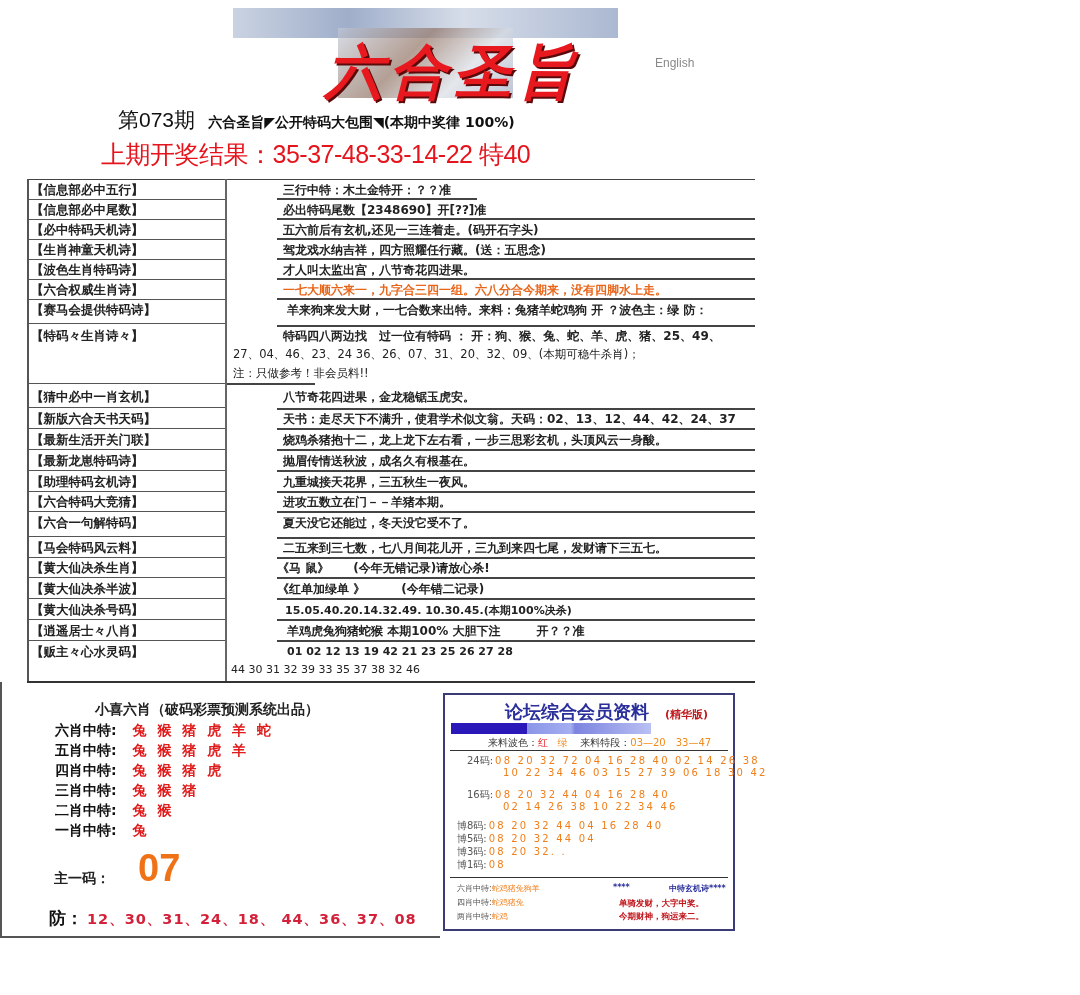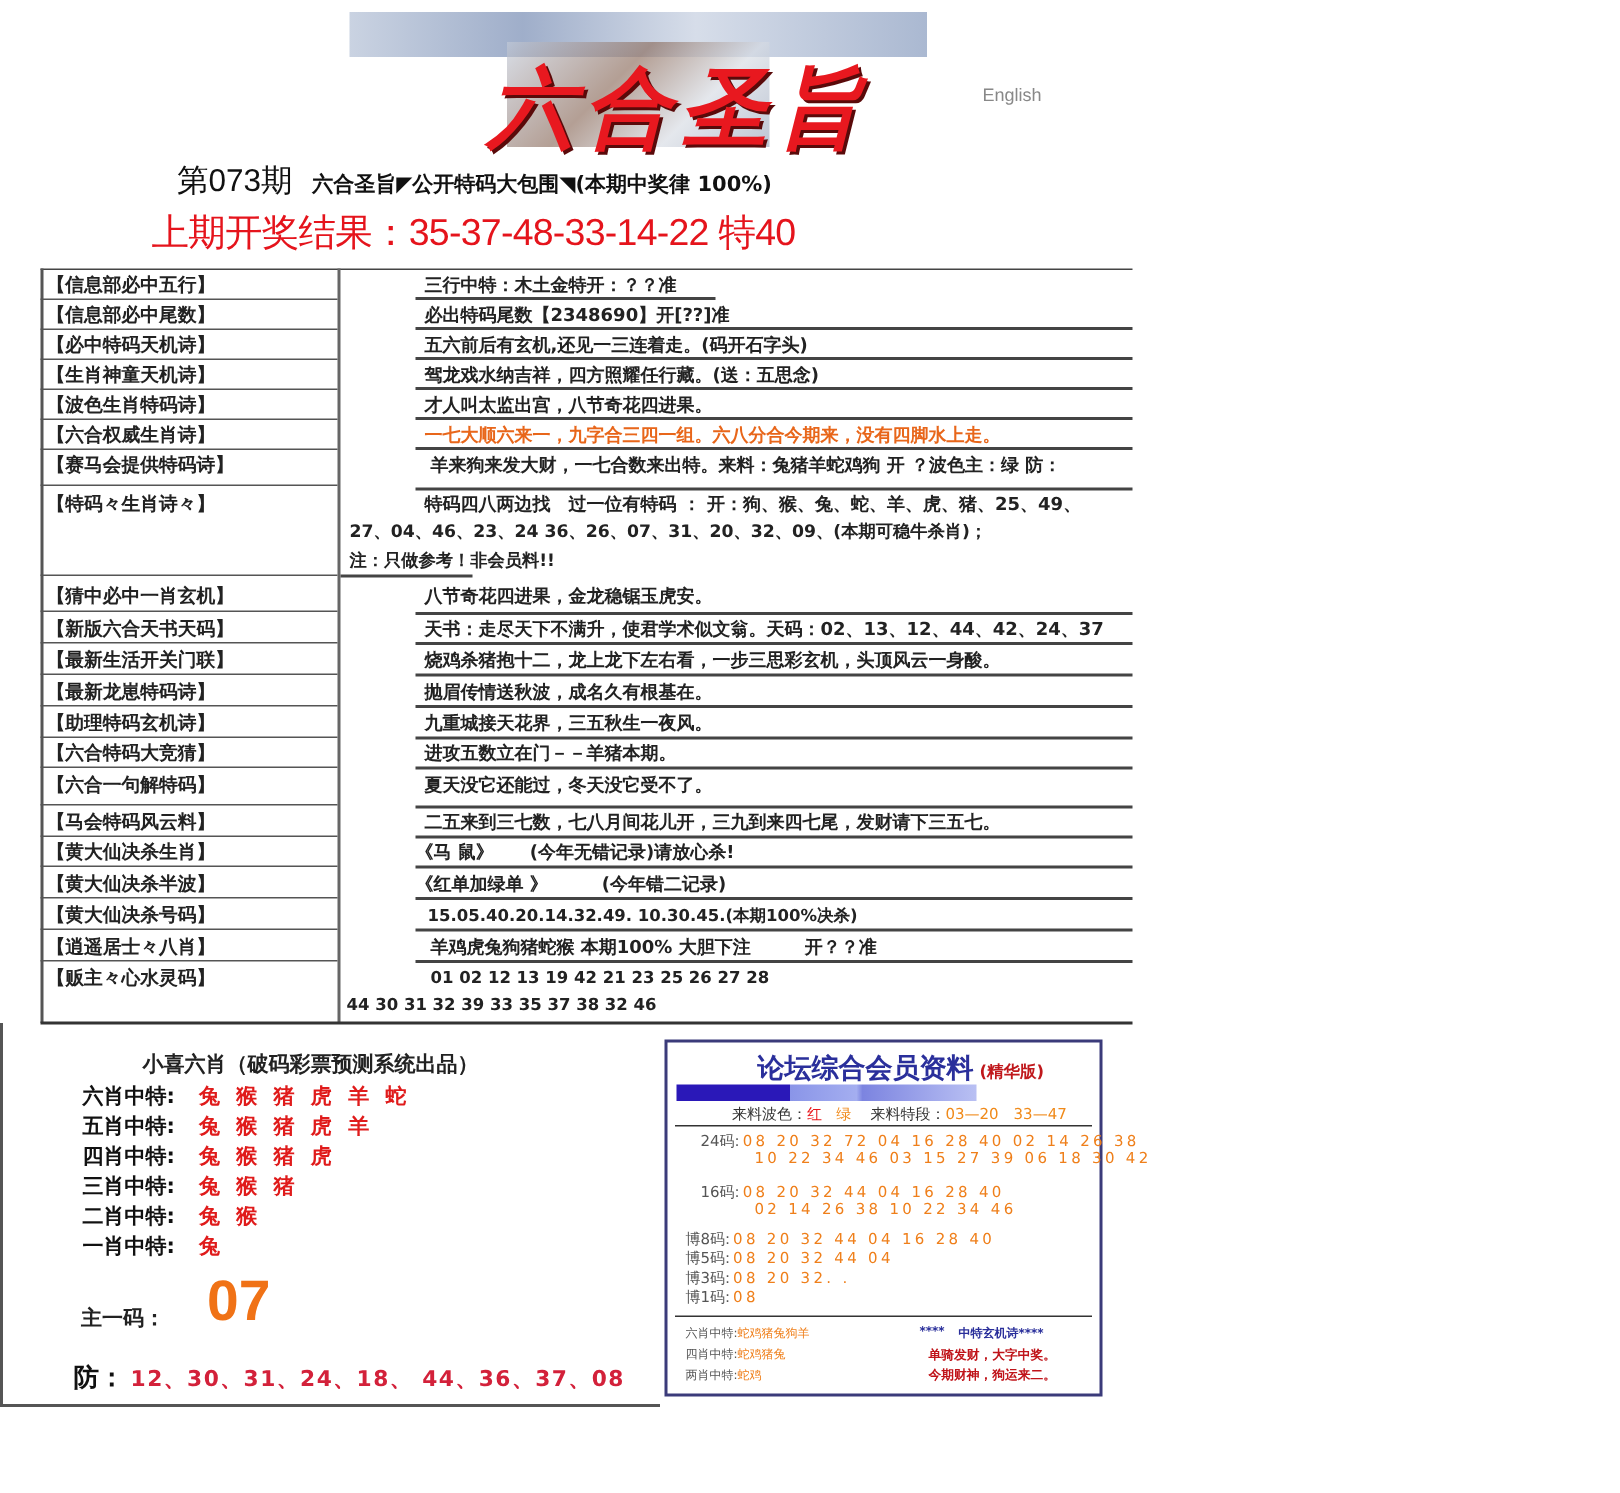--- a/index.html
+++ b/index.html
@@ -32,21 +32,21 @@
   .tbl-top { position: absolute; left: 0; top: 0; width: 728px; height: 1px; background: #444; }
   .row { position: absolute; left: 0; width: 728px; }
   .row .label { position: absolute; left: 4px; font-size: 12.5px; font-weight: bold; color: #222;
     white-space: nowrap; }
   .row .val { position: absolute; left: 256px; font-size: 12px; font-weight: bold; color: #222;
     white-space: nowrap; }
   .row .lline { position: absolute; left: 0; width: 198px; height: 1px; background: #555; }
   .row .rline { position: absolute; left: 250px; width: 478px; height: 2px; background: #444; }
   .val.orange { color: #e8661a; }
   .val.small { font-size: 11px; }
-  .subline { position: absolute; left: 206px; font-size: 11.5px; font-weight: bold; color: #222; white-space: nowrap; }
+  .subline { position: absolute; left: 206px; font-size: 11.5px; font-weight: normal; color: #222; white-space: nowrap; }
 
   .tbl-bottom { position: absolute; left: 0; top: 502px; width: 728px; height: 2px; background: #333; }
 
   
   .bl-panel { position: absolute; left: 0; top: 682px; width: 440px; height: 256px;
     border-left: 2px solid #555; border-bottom: 2px solid #555; }
   .xx-title { position: absolute; left: 93px; top: 19px; font-size: 14px; font-weight: bold; color: #222; white-space: nowrap; }
   .xx-row { position: absolute; left: 53px; font-size: 14px; white-space: nowrap; }
   .xx-row .k { color: #111; font-weight: bold; }
   .xx-row .v { color: #e01b1b; font-weight: bold; letter-spacing: 3px; margin-left: 16px; }
@@ -54,21 +54,21 @@
   .main-code { position: absolute; left: 136px; top: 165px; font-size: 38px; font-weight: bold;
     color: #f07216; font-family: "Liberation Sans", sans-serif; }
   .fang { position: absolute; left: 47px; top: 225px; white-space: nowrap; }
   .fang .k { font-size: 17px; font-weight: bold; color: #111; }
   .fang .v { font-size: 14.5px; font-weight: bold; color: #d3213a; margin-left: 4px; letter-spacing: 1px; }
 
   
   .card { position: absolute; left: 443px; top: 693px; width: 292px; height: 238px;
     border: 2px solid #3b3b7a; background: #fff; }
   .card-title { position: absolute; left: 60px; top: 5px; font-size: 18px; font-weight: bold; color: #2a2f9b; white-space: nowrap; }
-  .card-edition { font-size: 11px; color: #c0181c; margin-left: 4px; }
+  .card-edition { font-size: 11px; color: #c0181c; margin-left: 16px; }
   .card-bar { position: absolute; left: 6px; top: 28px; width: 200px; height: 11px;
     background: linear-gradient(90deg, #2a18b8 0%, #2a18b8 38%, #8a95e8 38%, #a4aef0 60%, #7c84e0 62%, #b9c0f3 100%); }
   .card-meta { position: absolute; left: 43px; top: 41px; font-size: 10px; color: #333; white-space: nowrap; }
   .card-meta .o { color: #f08a1a; }
   .card-meta .r { color: #e8161b; }
   .card-meta .g { color: #f08a1a; }
   .card-sep { position: absolute; left: 5px; top: 55px; width: 278px; height: 1px; background: #333; }
   .card-line { position: absolute; font-size: 10px; white-space: nowrap; color: #555; }
   .card-line .n { color: #ef7f1a; letter-spacing: 2.2px; margin-left: 2px; }
   .card-sep2 { position: absolute; left: 5px; top: 182px; width: 278px; height: 1px; background: #333; }
@@ -273,16 +273,16 @@
   <div class="card-line" style="left:12px;top:150px"><span>博3码:</span><span class="n">08 20 32. .</span></div>
   <div class="card-line" style="left:12px;top:163px"><span>博1码:</span><span class="n">08</span></div>
 
   <div class="card-sep2"></div>
 
   <div class="card-foot" style="left:12px;top:188px"><span>六肖中特:</span><span class="o">蛇鸡猪兔狗羊</span></div>
   <div class="card-foot" style="left:12px;top:202px"><span>四肖中特:</span><span class="o">蛇鸡猪兔</span></div>
   <div class="card-foot" style="left:12px;top:216px"><span>两肖中特:</span><span class="o">蛇鸡</span></div>
 
   <div class="card-blue" style="left:168px;top:188px">****</div>
-  <div class="card-blue" style="left:194px;top:188px">中特玄机诗****</div>
+  <div class="card-blue" style="left:224px;top:188px">中特玄机诗****</div>
   <div class="card-red" style="left:174px;top:203px">单骑发财，大字中奖。</div>
   <div class="card-red" style="left:174px;top:216px">今期财神，狗运来二。</div>
 </div>
 
 </body></html>

